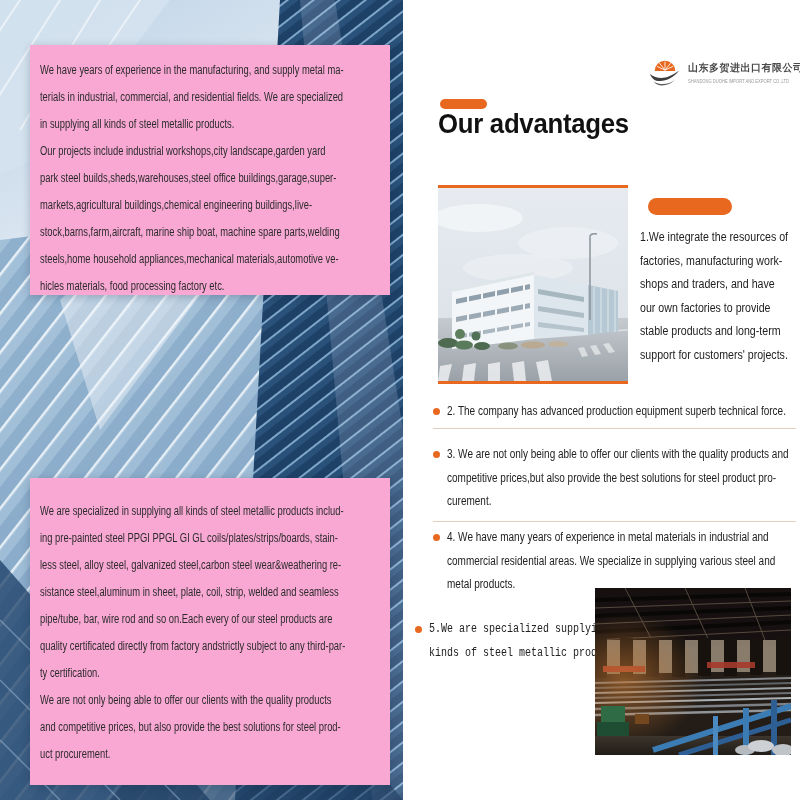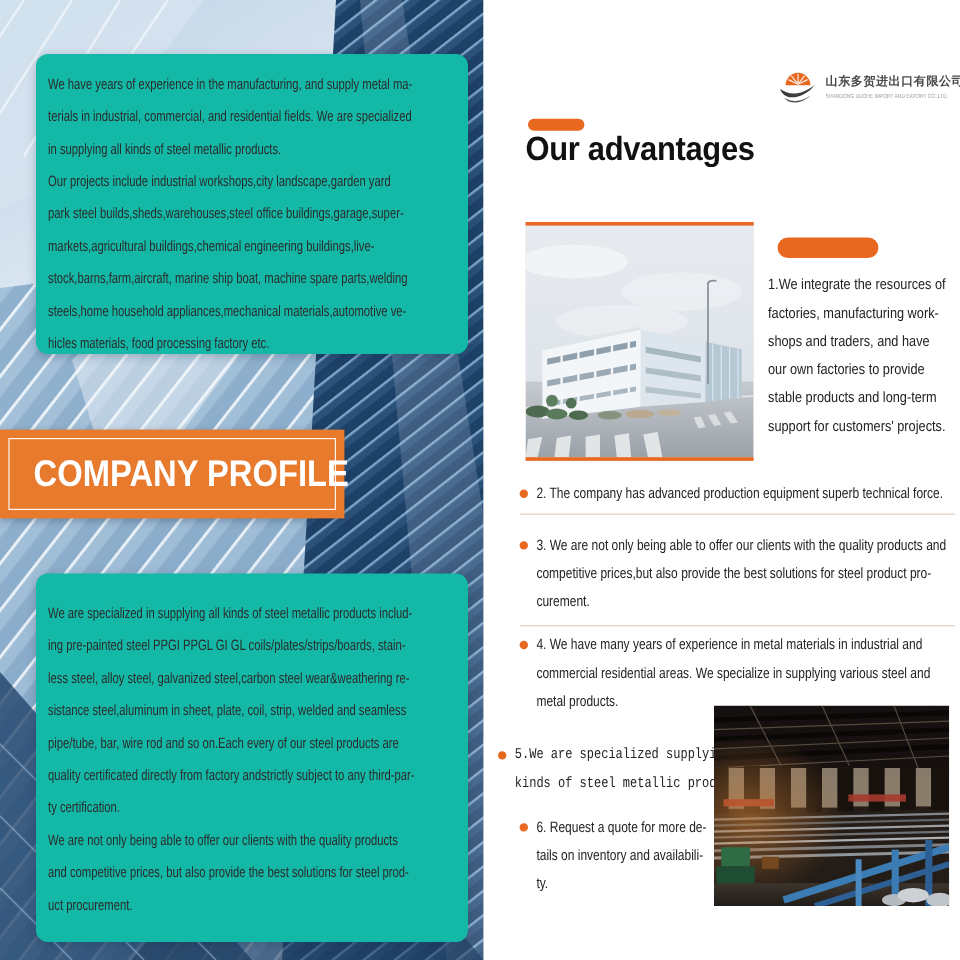--- a/index.html
+++ b/index.html
@@ -8,21 +8,21 @@
     font-family:"Liberation Sans","DejaVu Sans",sans-serif;color:#222;
     position:relative;
   }
   .panel{position:absolute;top:0;height:800px;}
   .left-panel{left:0;width:403px;background:#9db8d2;}
   .right-panel{left:403px;width:434px;background:#ffffff;}
   .bg-art{position:absolute;left:0;top:0;}
 
   
   .card{
-    position:absolute;background:#14b8a6;border-radius:10px;
+    position:absolute;background:#f9a8d4;border-radius:0;
     box-shadow:0 2px 8px rgba(20,40,70,.25);
   }
   .card-intro{left:30px;top:45px;width:360px;height:250px;padding:12px 0 0 10px;box-sizing:border-box;}
   .card-products{left:30px;top:478px;width:360px;height:307px;padding:20px 4px 0 10px;box-sizing:border-box;}
   .card-line{
     height:27px;line-height:27px;font-size:12.5px;color:#2b2b2b;
     white-space:nowrap;transform:scaleX(.75);transform-origin:0 50%;
   }
 
   .banner{
@@ -116,24 +116,20 @@
       <div class="card-line">terials in industrial, commercial, and residential fields. We are specialized</div>
       <div class="card-line">in supplying all kinds of steel metallic products.</div>
       <div class="card-line">Our projects include industrial workshops,city landscape,garden yard</div>
       <div class="card-line">park steel builds,sheds,warehouses,steel office buildings,garage,super-</div>
       <div class="card-line">markets,agricultural buildings,chemical engineering buildings,live-</div>
       <div class="card-line">stock,barns,farm,aircraft, marine ship boat, machine spare parts,welding</div>
       <div class="card-line">steels,home household appliances,mechanical materials,automotive ve-</div>
       <div class="card-line">hicles materials, food processing factory etc.</div>
     </div>
 
-  <div class="banner">
-    <div class="banner-border"></div>
-    <span class="banner-text">COMPANY PROFILE</span>
-  </div>
 
   <div class="card card-products">
       <div class="card-line">We are specialized in supplying all kinds of steel metallic products includ-</div>
       <div class="card-line">ing pre-painted steel PPGI PPGL GI GL coils/plates/strips/boards, stain-</div>
       <div class="card-line">less steel, alloy steel, galvanized steel,carbon steel wear&amp;weathering re-</div>
       <div class="card-line">sistance steel,aluminum in sheet, plate, coil, strip, welded and seamless</div>
       <div class="card-line">pipe/tube, bar, wire rod and so on.Each every of our steel products are</div>
       <div class="card-line">quality certificated directly from factory andstrictly subject to any third-par-</div>
       <div class="card-line">ty certification.</div>
       <div class="card-line">We are not only being able to offer our clients with the quality products</div>
@@ -271,28 +267,20 @@
   </div>
 
   <div class="adv-item item-5">
     <span class="bullet"></span>
     <div>
         <div class="adv-line">5.We are specialized supplying</div>
         <div class="adv-line">kinds of steel metallic products.</div>
       </div>
   </div>
 
-  <div class="adv-item item-6">
-    <span class="bullet"></span>
-    <div>
-        <div class="adv-line">6. Request a quote for more de-</div>
-        <div class="adv-line">tails on inventory and availabili-</div>
-        <div class="adv-line">ty.</div>
-      </div>
-  </div>
 
   <div class="photo photo-interior">
     <svg viewBox="0 0 196 167" width="196" height="167" preserveAspectRatio="none" aria-hidden="true">
       <defs>
         <radialGradient id="p2g" cx="0.15" cy="0.55" r="0.4">
           <stop offset="0" stop-color="#c77a35" stop-opacity="0.6"></stop>
           <stop offset="1" stop-color="#c77a35" stop-opacity="0"></stop>
         </radialGradient>
         <linearGradient id="p2f" x1="0" y1="0" x2="0" y2="1">
           <stop offset="0" stop-color="#3c352d"></stop>

